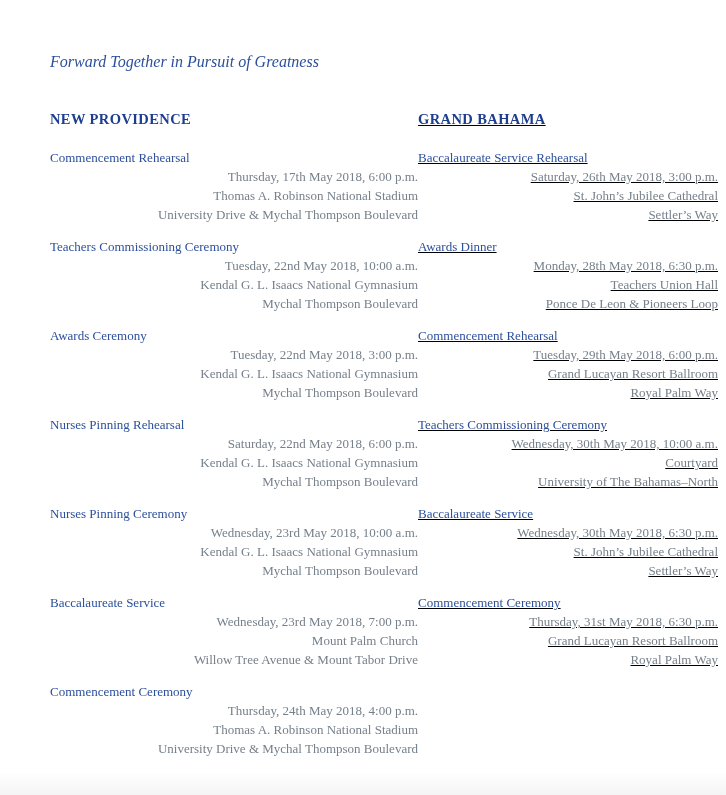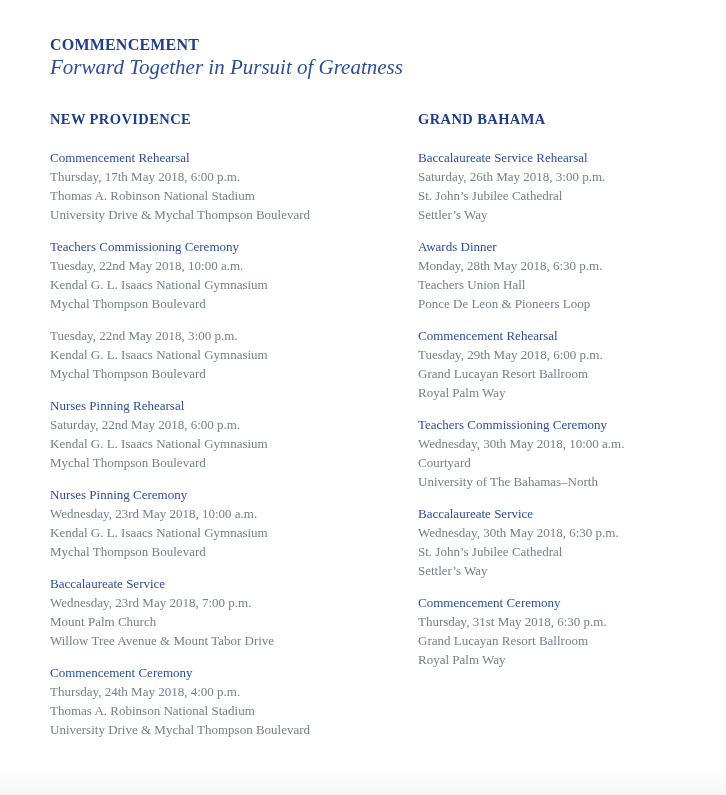--- a/index.html
+++ b/index.html
@@ -26,66 +26,66 @@
   }
   .title-line{
     font-weight:bold;
     font-size:16px;
     line-height:18.5px;
     letter-spacing:0.2px;
     color:var(--deep-blue);
   }
   .tagline{
     font-style:italic;
-    font-size:21px;
+    font-size:16px;
     line-height:19px;
-    margin-top:3px;
+    margin-top:16px;
     color:var(--title-blue);
   }
   .columns{
     position:absolute;
     left:50px;top:111px;
     display:flex;
     flex-direction:row;
   }
   .col-left{width:368px;}
-  .col-right{width:300px;}
+  .col-right{width:300px;text-decoration:underline;}
   .section-header{
     font-weight:bold;
     font-size:14.5px;
     line-height:17px;
     letter-spacing:0.4px;
     color:var(--deep-blue);
     margin-bottom:20px;
   }
   .event{
     margin-bottom:13px;
     font-size:13px;
     line-height:19px;
   }
   .event-title{
     color:var(--title-blue);
   }
   .event-line{
     color:var(--body-gray);
+    text-align:right;
   }
   .bottom-fade{
     position:absolute;
     left:0;right:0;bottom:0;
     height:24px;
     background:linear-gradient(to bottom, rgba(180,180,180,0) 0%, rgba(180,180,180,0.14) 100%);
   }
 </style>
 </head>
 <body>
 
 <div class="page">
 
   <div class="doc-header">
-    <div class="title-line">COMMENCEMENT</div>
     <div class="tagline">Forward Together in Pursuit of Greatness</div>
   </div>
 
   <div class="columns">
 
     <div class="col-left">
       <div class="section-header">NEW PROVIDENCE</div>
 
       <div class="event">
         <div class="event-title">Commencement Rehearsal</div>
@@ -95,20 +95,21 @@
       </div>
 
       <div class="event">
         <div class="event-title">Teachers Commissioning Ceremony</div>
         <div class="event-line">Tuesday, 22nd May 2018, 10:00 a.m.</div>
         <div class="event-line">Kendal G. L. Isaacs National Gymnasium</div>
         <div class="event-line">Mychal Thompson Boulevard</div>
       </div>
 
       <div class="event">
+        <div class="event-title">Awards Ceremony</div>
         <div class="event-line">Tuesday, 22nd May 2018, 3:00 p.m.</div>
         <div class="event-line">Kendal G. L. Isaacs National Gymnasium</div>
         <div class="event-line">Mychal Thompson Boulevard</div>
       </div>
 
       <div class="event">
         <div class="event-title">Nurses Pinning Rehearsal</div>
         <div class="event-line">Saturday, 22nd May 2018, 6:00 p.m.</div>
         <div class="event-line">Kendal G. L. Isaacs National Gymnasium</div>
         <div class="event-line">Mychal Thompson Boulevard</div>

